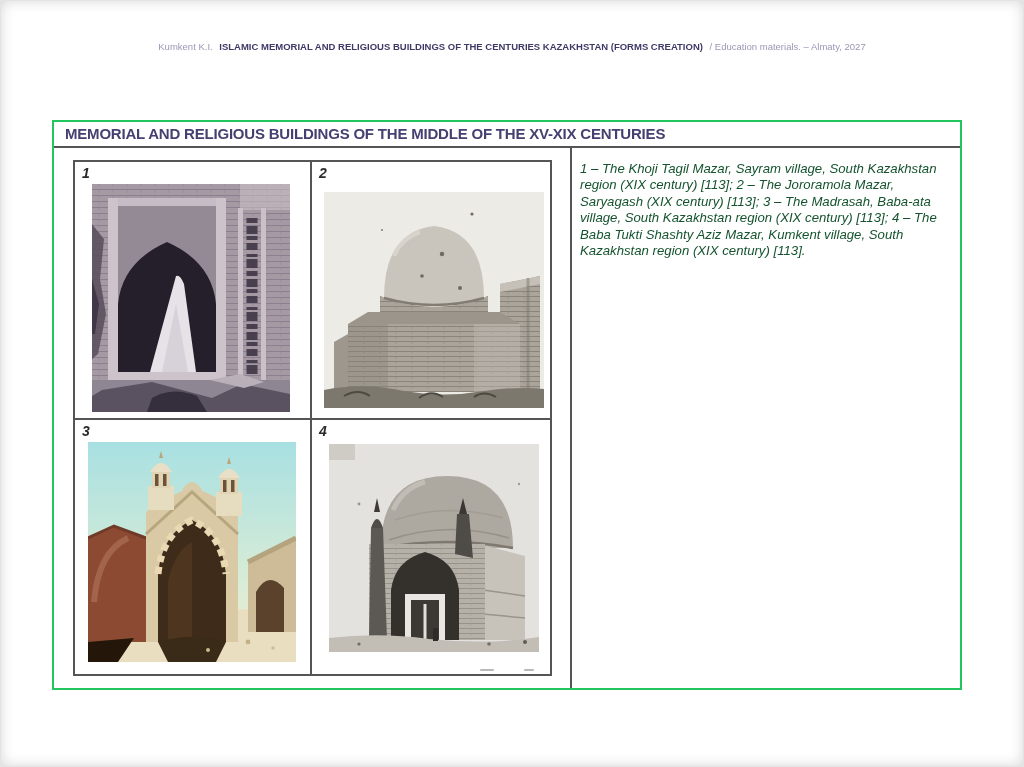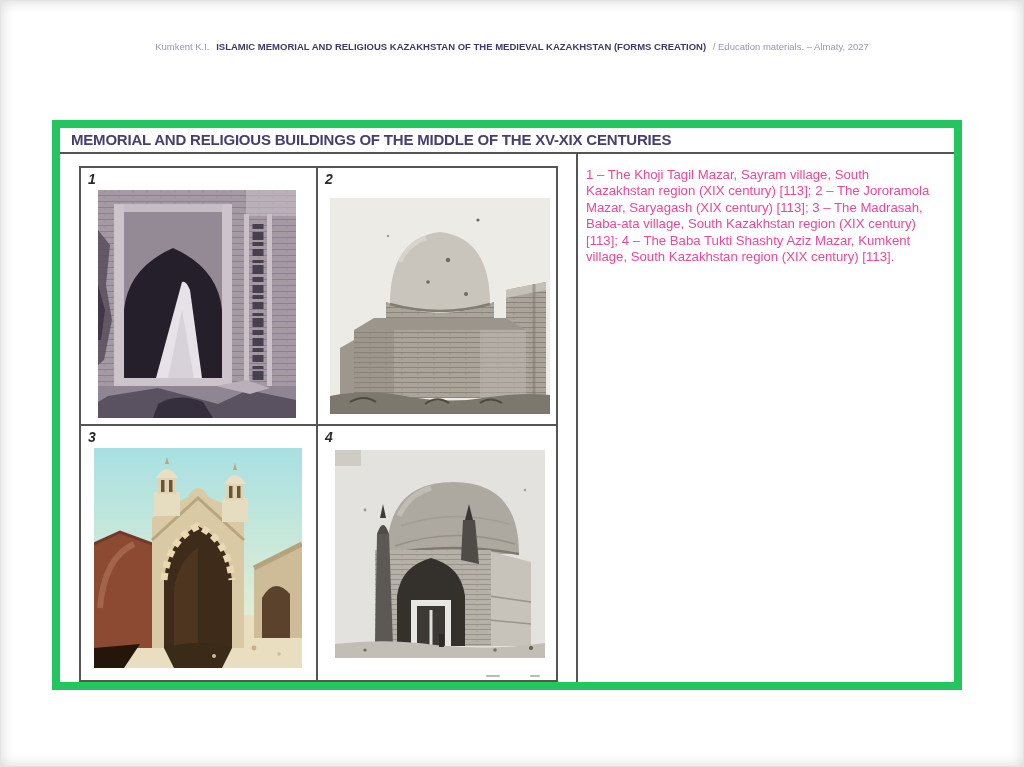--- a/index.html
+++ b/index.html
@@ -11,32 +11,32 @@
   
   .running-header{
     position:absolute;top:41px;left:0;right:0;text-align:center;
     font-size:9.5px;letter-spacing:0;color:#9a97b6;white-space:nowrap;
   }
   .running-header .muted{color:#9a97b6;}
   .running-header .strong{color:#3e3a66;font-weight:bold;margin:0 4px;}
   
   .outer-table{
     position:absolute;left:52px;top:120px;width:910px;height:570px;
-    border:8px solid #22c55e;box-sizing:border-box;background:#fff;
+    border:2px solid #22c55e;box-sizing:border-box;background:#fff;
   }
   .title-row{
     height:24px;border-bottom:2px solid #555;line-height:24px;
     padding-left:11px;font-weight:bold;font-size:15px;letter-spacing:-0.2px;
     color:#454070;white-space:nowrap;overflow:hidden;
   }
   .content-row{display:flex;height:calc(100% - 26px);}
   .images-cell{width:516px;border-right:2px solid #555;box-sizing:content-box;position:relative;}
   .caption-cell{flex:1;padding:13px 14px 0 8px;box-sizing:border-box;}
   .caption-text{
-    margin:0;font-size:13.2px;line-height:16.4px;color:#ec4899;
+    margin:0;font-style:italic;font-size:13.2px;line-height:16.4px;color:#14532d;
   }
   
   .inner-table{
     position:absolute;left:19px;top:12px;width:479px;height:516px;
     border:2px solid #555;box-sizing:border-box;
     display:grid;grid-template-columns:237px 1fr;grid-template-rows:258px 1fr;
     background:#fff;
   }
   .fig-cell{position:relative;box-sizing:border-box;}
   .ic-tl{border-right:2px solid #555;border-bottom:2px solid #555;}
@@ -56,21 +56,21 @@
   .dash-a{left:168px;top:249px;width:14px;}
   .dash-b{left:212px;top:249px;width:10px;}
 </style>
 </head>
 <body>
 
 <div class="page">
 
   <div class="running-header">
     <span class="muted">Kumkent K.I.</span>
-    <span class="strong">ISLAMIC MEMORIAL AND RELIGIOUS KAZAKHSTAN OF THE MEDIEVAL KAZAKHSTAN (FORMS CREATION)</span>
+    <span class="strong">ISLAMIC MEMORIAL AND RELIGIOUS BUILDINGS OF THE CENTURIES KAZAKHSTAN (FORMS CREATION)</span>
     <span class="muted">/ Education materials. – Almaty, 2027</span>
   </div>
 
   <div class="outer-table">
     <div class="title-row">MEMORIAL AND RELIGIOUS BUILDINGS OF THE MIDDLE OF THE XV-XIX CENTURIES</div>
 
     <div class="content-row">
 
       <div class="images-cell">
         <div class="inner-table">

